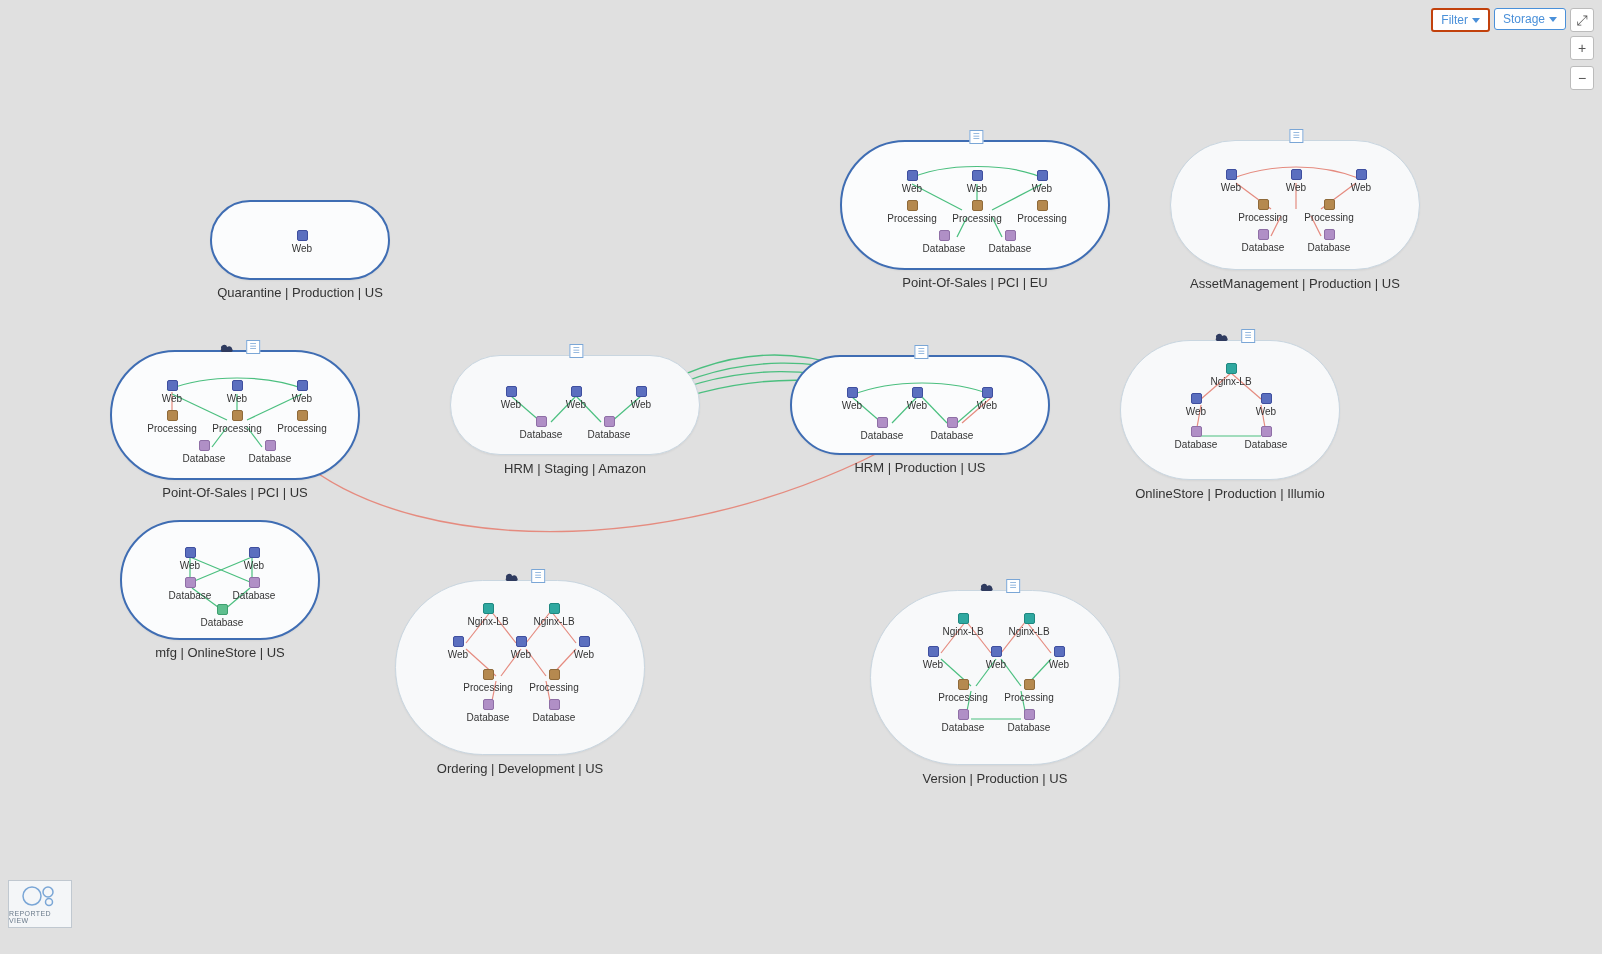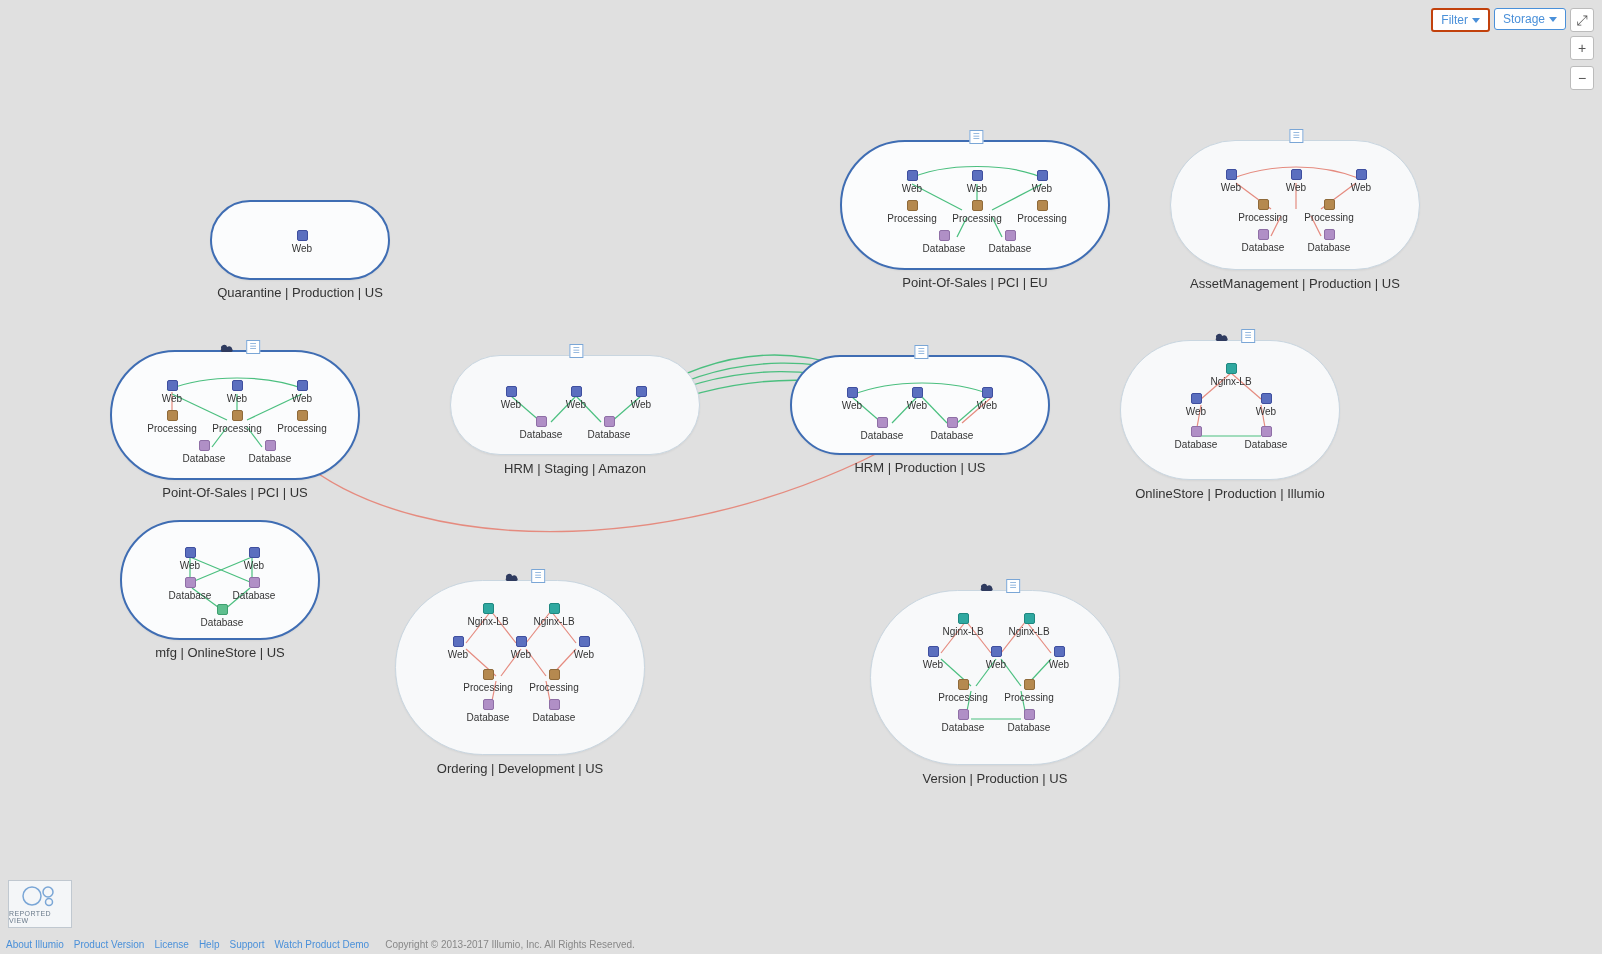--- a/index.html
+++ b/index.html
@@ -437,23 +437,14 @@
 
   <div class="bottom-left-badge">
     <svg width="40" height="24">
       <circle cx="12" cy="12" r="9" fill="none" stroke="#7aa6d6" stroke-width="1.5"></circle>
       <circle cx="28" cy="8" r="5" fill="none" stroke="#7aa6d6" stroke-width="1.5"></circle>
       <circle cx="29" cy="18" r="3.5" fill="none" stroke="#7aa6d6" stroke-width="1.5"></circle>
     </svg>
     <span>REPORTED VIEW</span>
   </div>
 
-  <div class="footer">
-    <a>About Illumio</a>
-    <a>Product Version</a>
-    <a>License</a>
-    <a>Help</a>
-    <a>Support</a>
-    <a>Watch Product Demo</a>
-    <span class="copy">Copyright © 2013-2017 Illumio, Inc. All Rights Reserved.</span>
-  </div>
 
 </div>
 
 </body></html>

